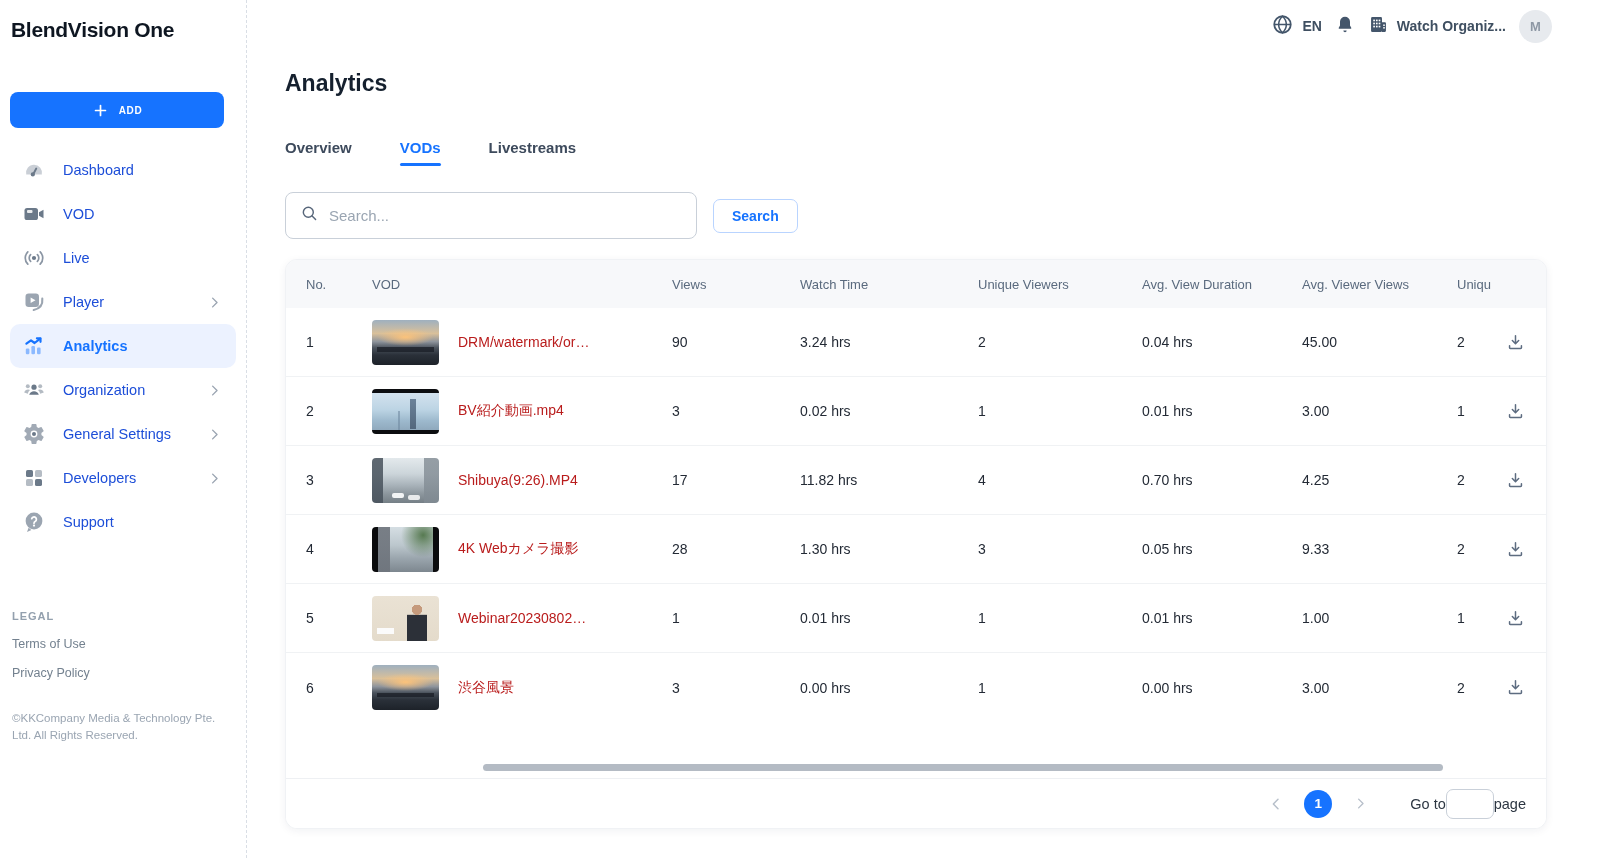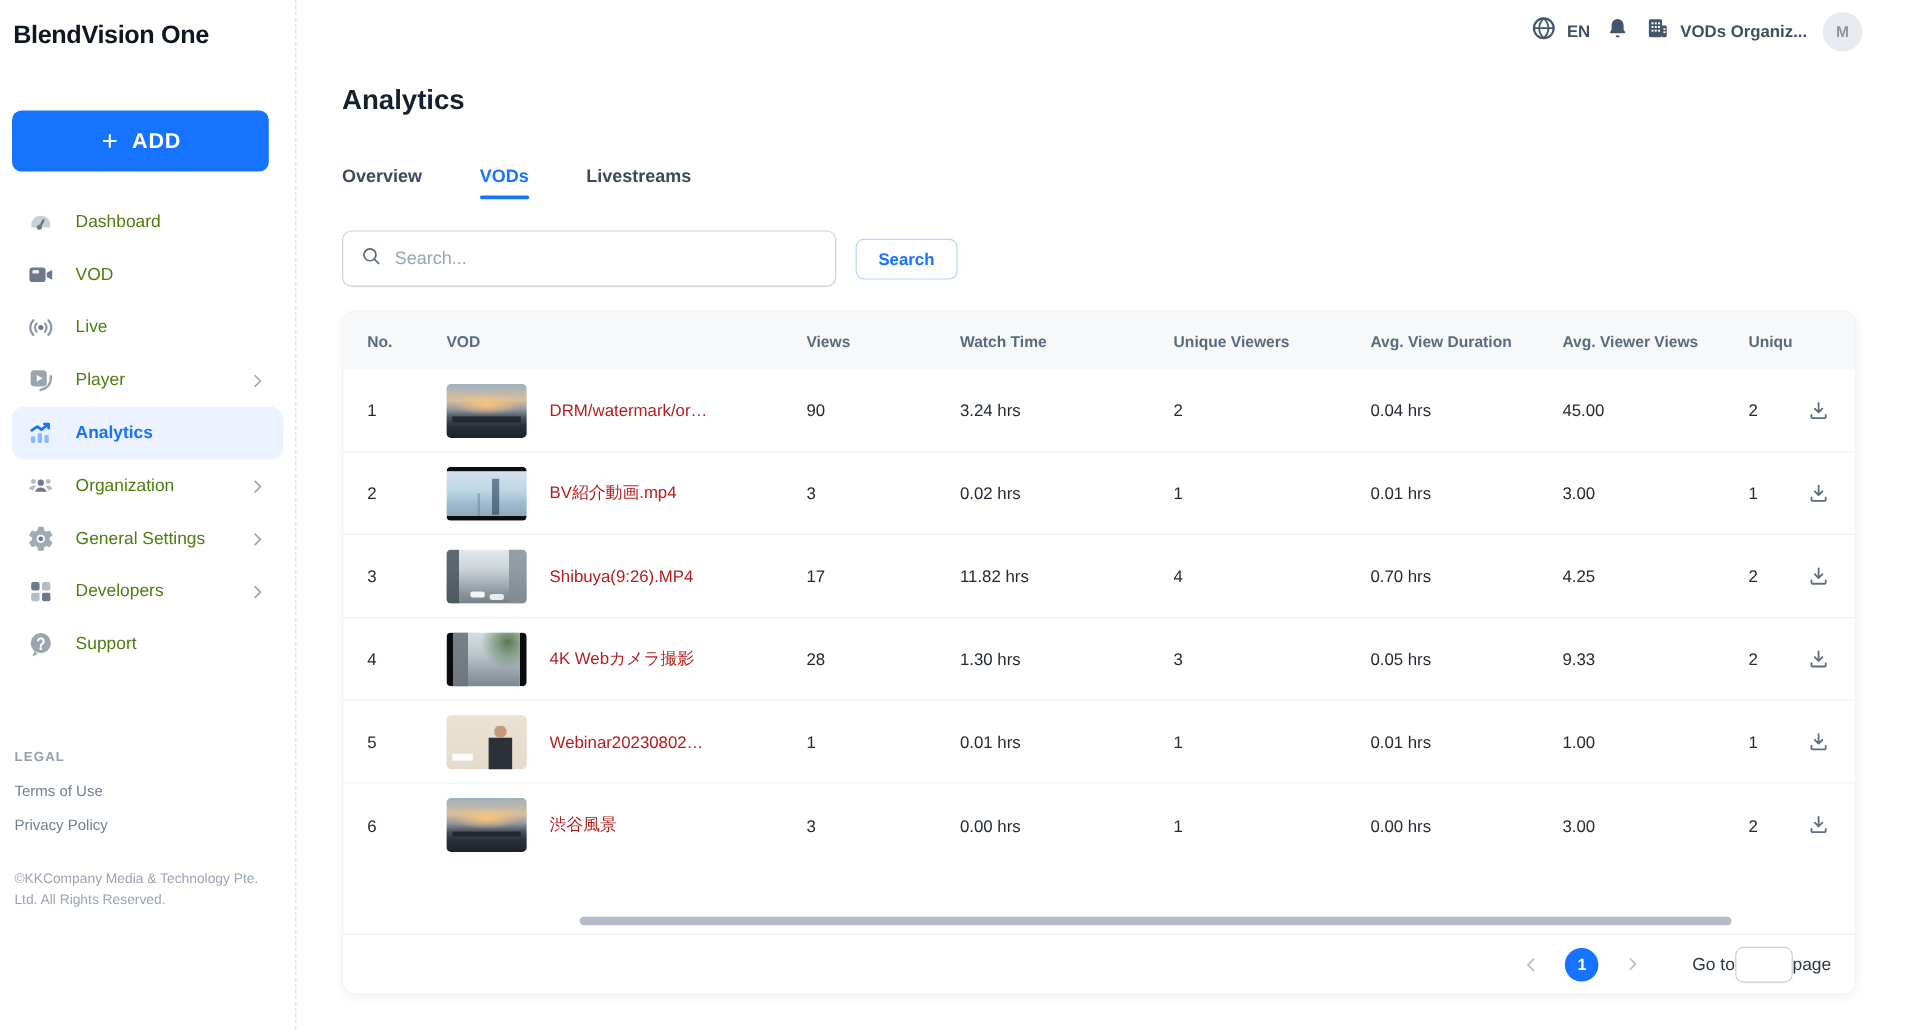--- a/index.html
+++ b/index.html
@@ -5,30 +5,30 @@
   * { margin:0; padding:0; box-sizing:border-box; }
   html,body { width:1600px; height:858px; overflow:hidden; background:#fff;
     font-family:"Liberation Sans", sans-serif; color:#1f2430; }
 
   .app { display:flex; width:1600px; height:858px; }
 
   
   .sidebar { position:relative; width:247px; flex:0 0 247px; height:100%;
     border-right:1px dashed #d9dee5; padding:18px 10px 0 10px; background:#fff; }
   .logo { font-size:21px; font-weight:800; color:#0e1621; letter-spacing:-0.3px; padding-left:1px; }
-  .add-btn { margin-top:50px; width:214px; height:51px; border:none; border-radius:8px;
-    background:#1673ff; color:#fff; font-family:inherit; font-size:18px; font-weight:700; letter-spacing:.6px;
+  .add-btn { margin-top:50px; width:214px; height:36px; border:none; border-radius:8px;
+    background:#1673ff; color:#fff; font-family:inherit; font-size:10px; font-weight:700; letter-spacing:.6px;
     display:flex; align-items:center; justify-content:center; gap:10px; cursor:pointer; }
   .add-btn svg { display:block; }
   .nav { margin-top:20px; display:flex; flex-direction:column; }
   .nav-item { height:44px; display:flex; align-items:center; gap:17px; padding:0 14px 0 12px;
     border-radius:10px; color:#55piece; cursor:pointer; }
   .nav-item { color:#556274; }
   .nav-item .nav-icon { width:24px; height:24px; color:#8a95a3; display:flex; align-items:center; justify-content:center; }
-  .nav-item .nav-label { font-size:14.5px; color:#4d7c0f; }
+  .nav-item .nav-label { font-size:14.5px; color:#1d4ed8; }
   .nav-item .nav-chevron { margin-left:auto; color:#9aa4b1; display:flex; }
   .nav-item.active { background:#ecf2ff; }
   .nav-item.active .nav-label { color:#1673ff; font-weight:700; }
   .nav-item.active .nav-icon { color:#1673ff; }
   .legal { margin-top:66px; padding-left:2px; }
   .legal-heading { font-size:11px; font-weight:700; letter-spacing:1px; color:#93a0ae; }
   .legal-link { display:block; margin-top:15px; font-size:12.5px; color:#73818f; cursor:pointer; }
   .copyright { margin-top:30px; font-size:11.5px; line-height:1.45; color:#9aa5b2; width:210px; }
 
   
@@ -57,21 +57,21 @@
   .search-input::placeholder { color:#9aa5b2; }
   .search-btn { height:34px; padding:0 18px; background:#fff; border:1px solid #b9d4ff; border-radius:7px;
     color:#1673ff; font-family:inherit; font-size:14px; font-weight:700; cursor:pointer; }
 
   
   .card { position:relative; margin-top:20px; width:1262px; height:570px; background:#fff;
     border-radius:12px; border:1px solid #f0f2f5; box-shadow:0 2px 8px rgba(25,39,60,.06); overflow:hidden; }
   .grid-row { display:grid; grid-template-columns:66px 300px 128px 178px 164px 160px 155px 45px 1fr;
     align-items:center; padding-left:20px; }
   .thead { height:48px; background:#f7f8fa; }
-  .th { font-size:13px; font-weight:700; color:#5a6a7e; white-space:nowrap; overflow:hidden; }
+  .th { font-size:13px; font-weight:400; color:#5a6a7e; white-space:nowrap; overflow:hidden; }
   .trow { height:69px; border-bottom:1px solid #f0f2f4; }
   .trow:last-child { border-bottom:none; }
   .td { font-size:14px; color:#232a35; }
   .vod-cell { display:flex; align-items:center; gap:19px; }
   .vod-title { font-size:14px; color:#b91c1c; white-space:nowrap; overflow:hidden; text-overflow:ellipsis; max-width:200px; }
   .dl-cell { justify-self:end; padding-right:21px; color:#5d6c80; cursor:pointer; display:flex; }
 
   
   .thumb { width:67px; height:45px; border-radius:4px; flex:0 0 auto; position:relative; overflow:hidden;
     background:#aab4bd; }
@@ -287,21 +287,21 @@
                 <rect x="6" y="9.9" width="1.9" height="1.9"></rect>
                 <rect x="9.1" y="9.9" width="1.9" height="1.9"></rect>
                 <rect x="12.2" y="9.9" width="1.9" height="1.9"></rect>
                 <rect x="6" y="13.4" width="1.9" height="1.9"></rect>
                 <rect x="9.1" y="13.4" width="1.9" height="1.9"></rect>
                 <rect x="12.2" y="13.4" width="1.9" height="1.9"></rect>
                 <rect x="17.3" y="12" width="2" height="1.6"></rect>
                 <rect x="17.3" y="15" width="2" height="1.6"></rect>
               </g>
             </svg></span>
-        <span class="tb-label">VODs Organiz...</span>
+        <span class="tb-label">Watch Organiz...</span>
       </div>
       <div class="avatar">M</div>
     </div>
 
     <h1 class="page-title">Analytics</h1>
 
     <div class="tabs" id="tabs">
         <div class="tab">Overview</div>
         <div class="tab active">VODs</div>
         <div class="tab">Livestreams</div>

